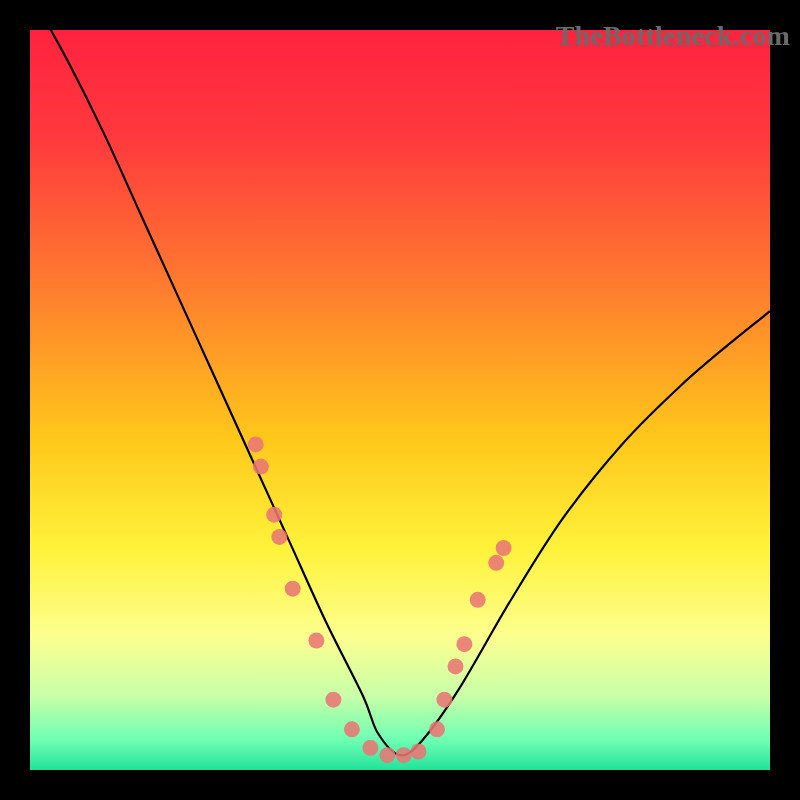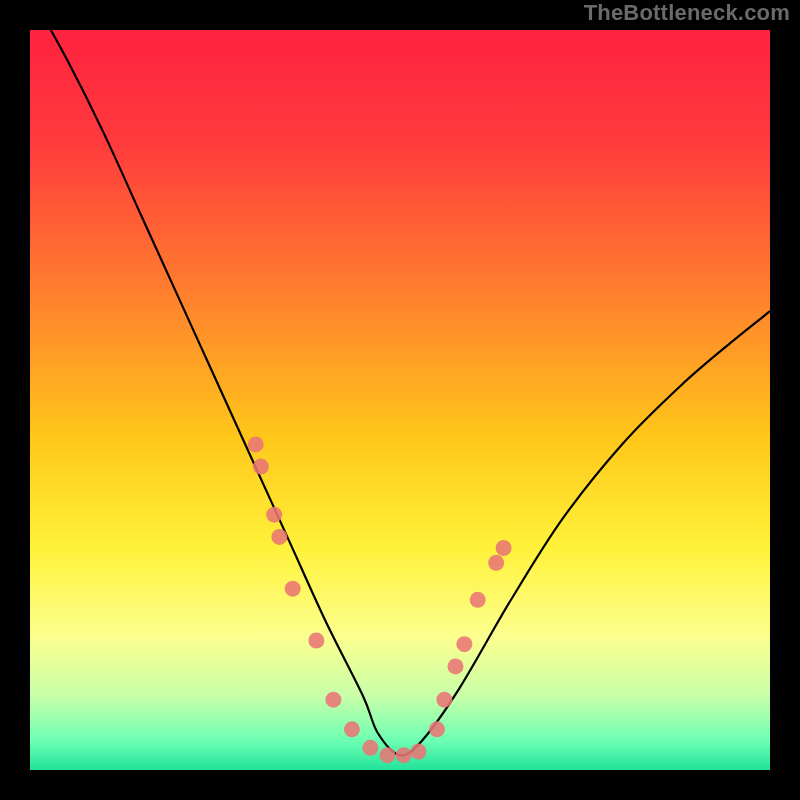--- a/index.html
+++ b/index.html
@@ -21,26 +21,27 @@
     position: absolute;
     left: 30px;
     top: 30px;
     width: 740px;
     height: 740px;
     
     overflow: hidden;
   }
   .watermark {
     position: absolute;
-    top: 0;
+    top: 20px;
     right: 10px;
     color: #6a6a6a;
-    font-size: 22px;
+    font-size: 28px;
     font-weight: 600;
     letter-spacing: 0.2px;
+    font-family: Liberation Serif, serif;
   }
   svg.curve {
     position: absolute;
     left: 0;
     top: 0;
     width: 740px;
     height: 740px;
     overflow: visible;
   }
 </style>

